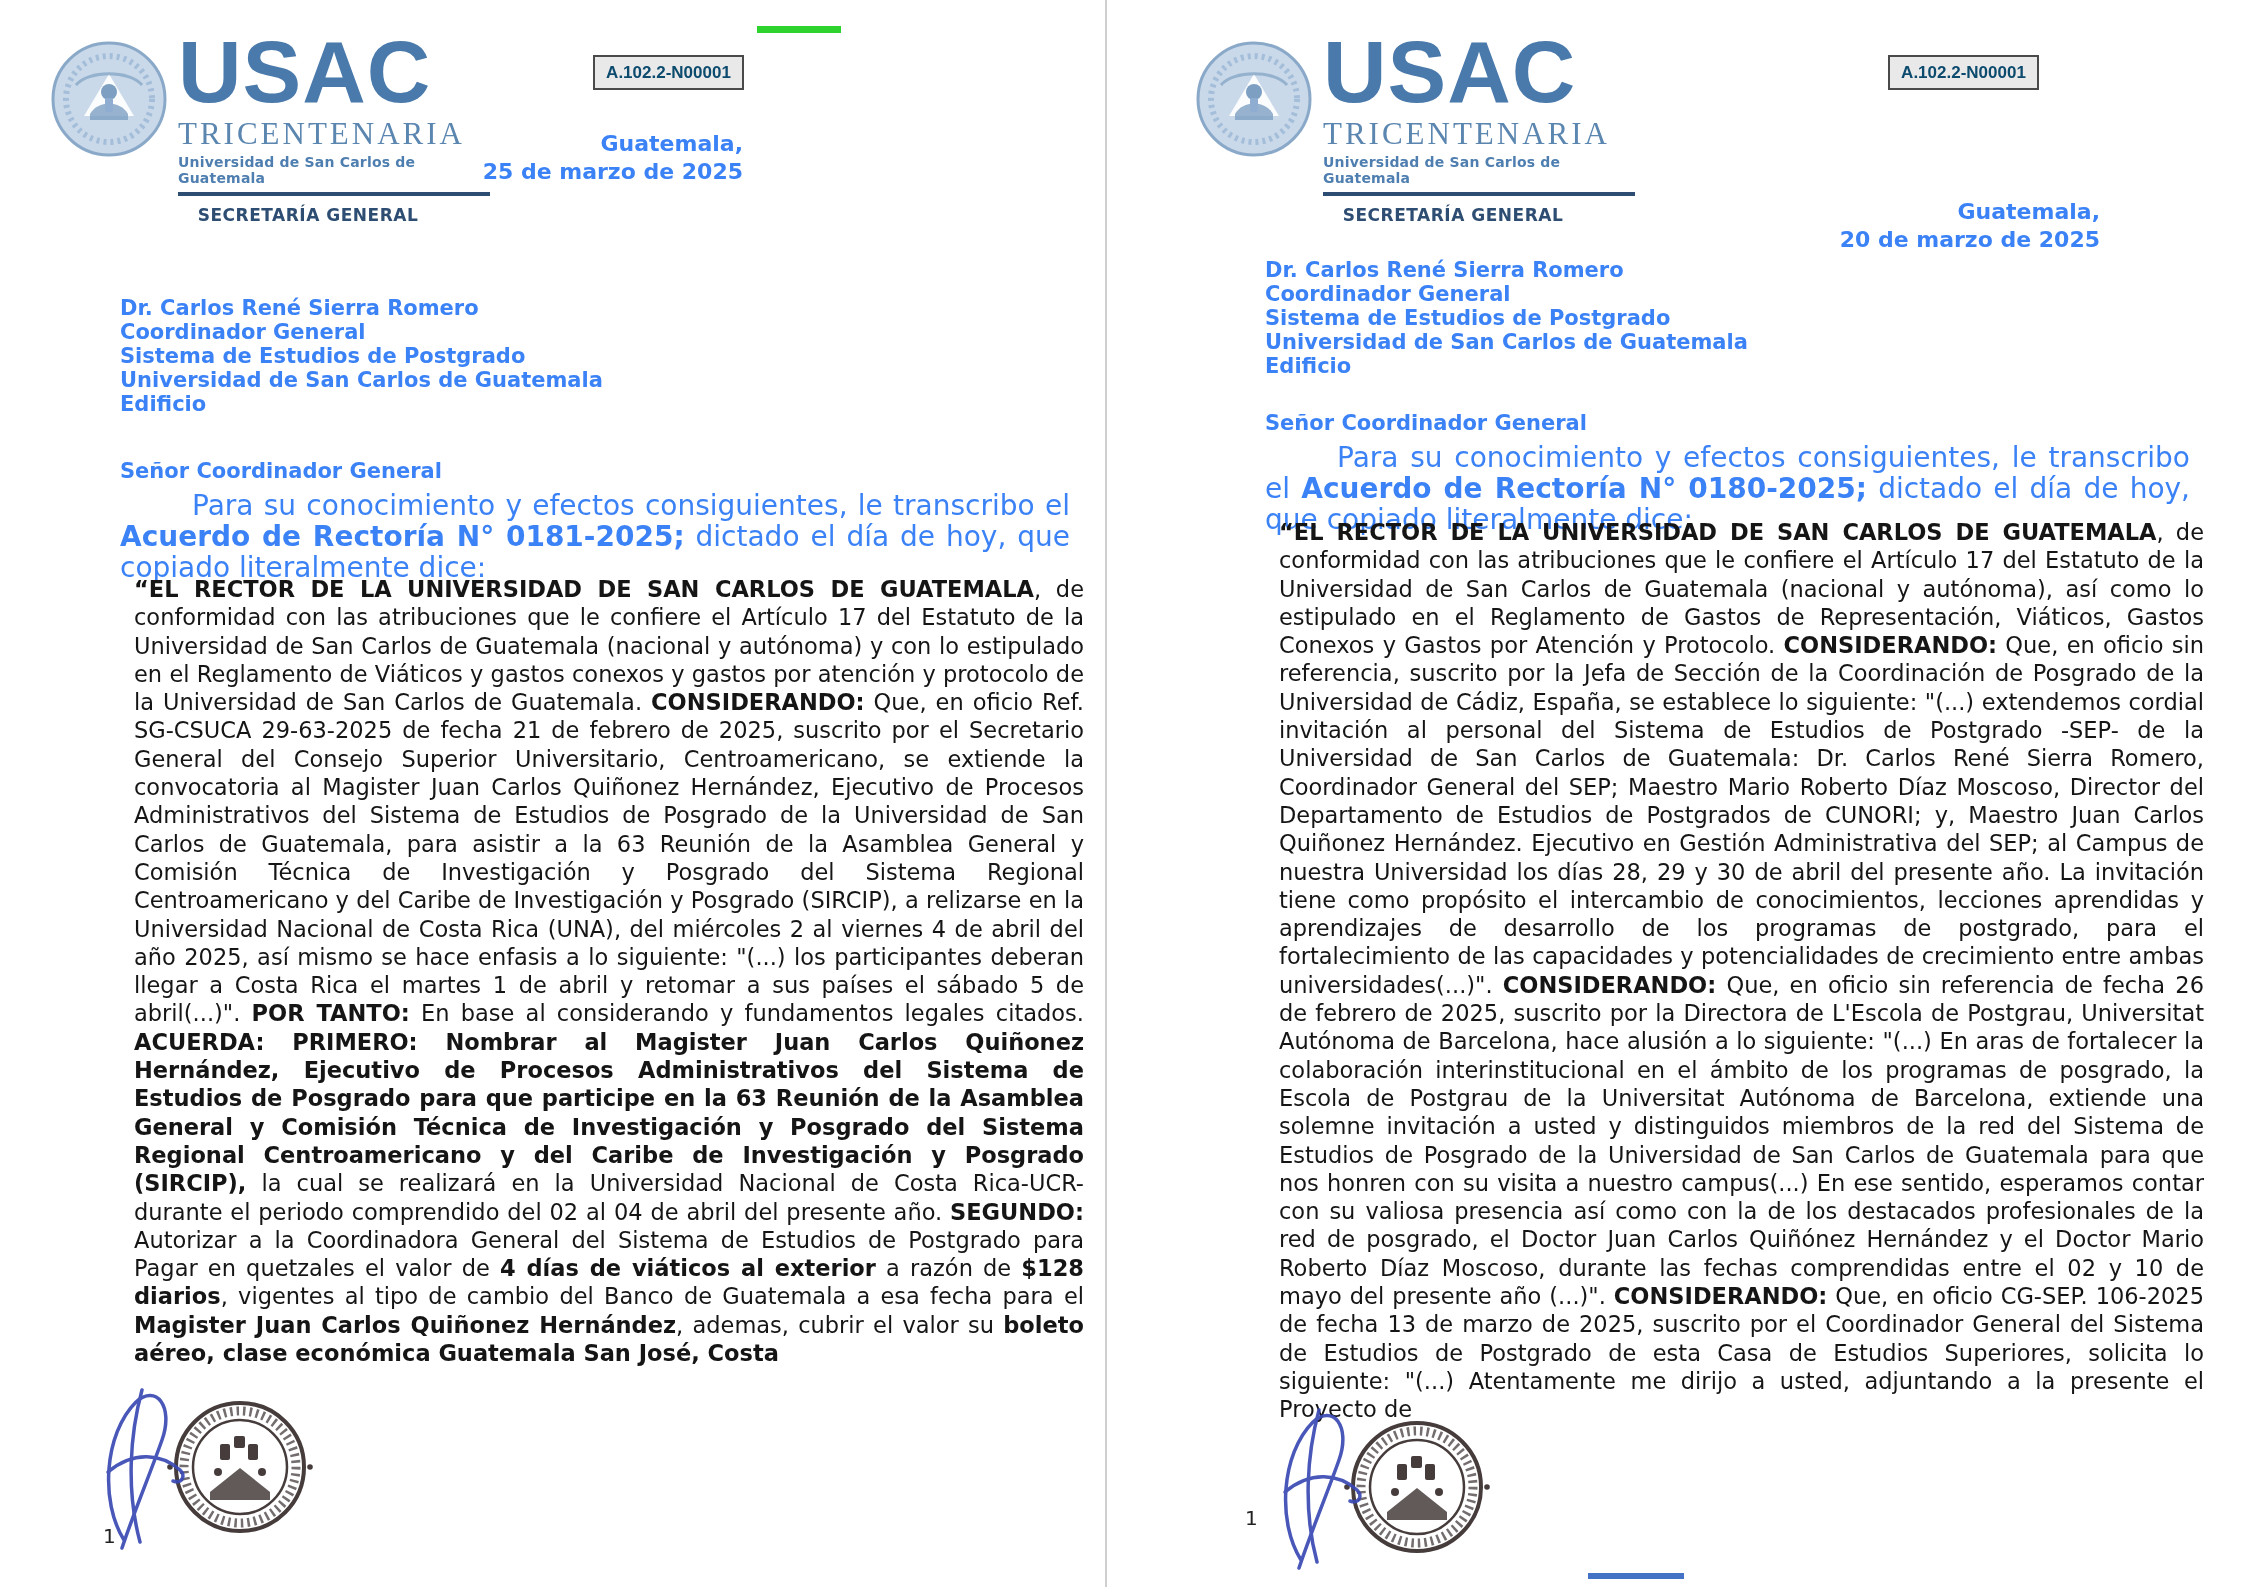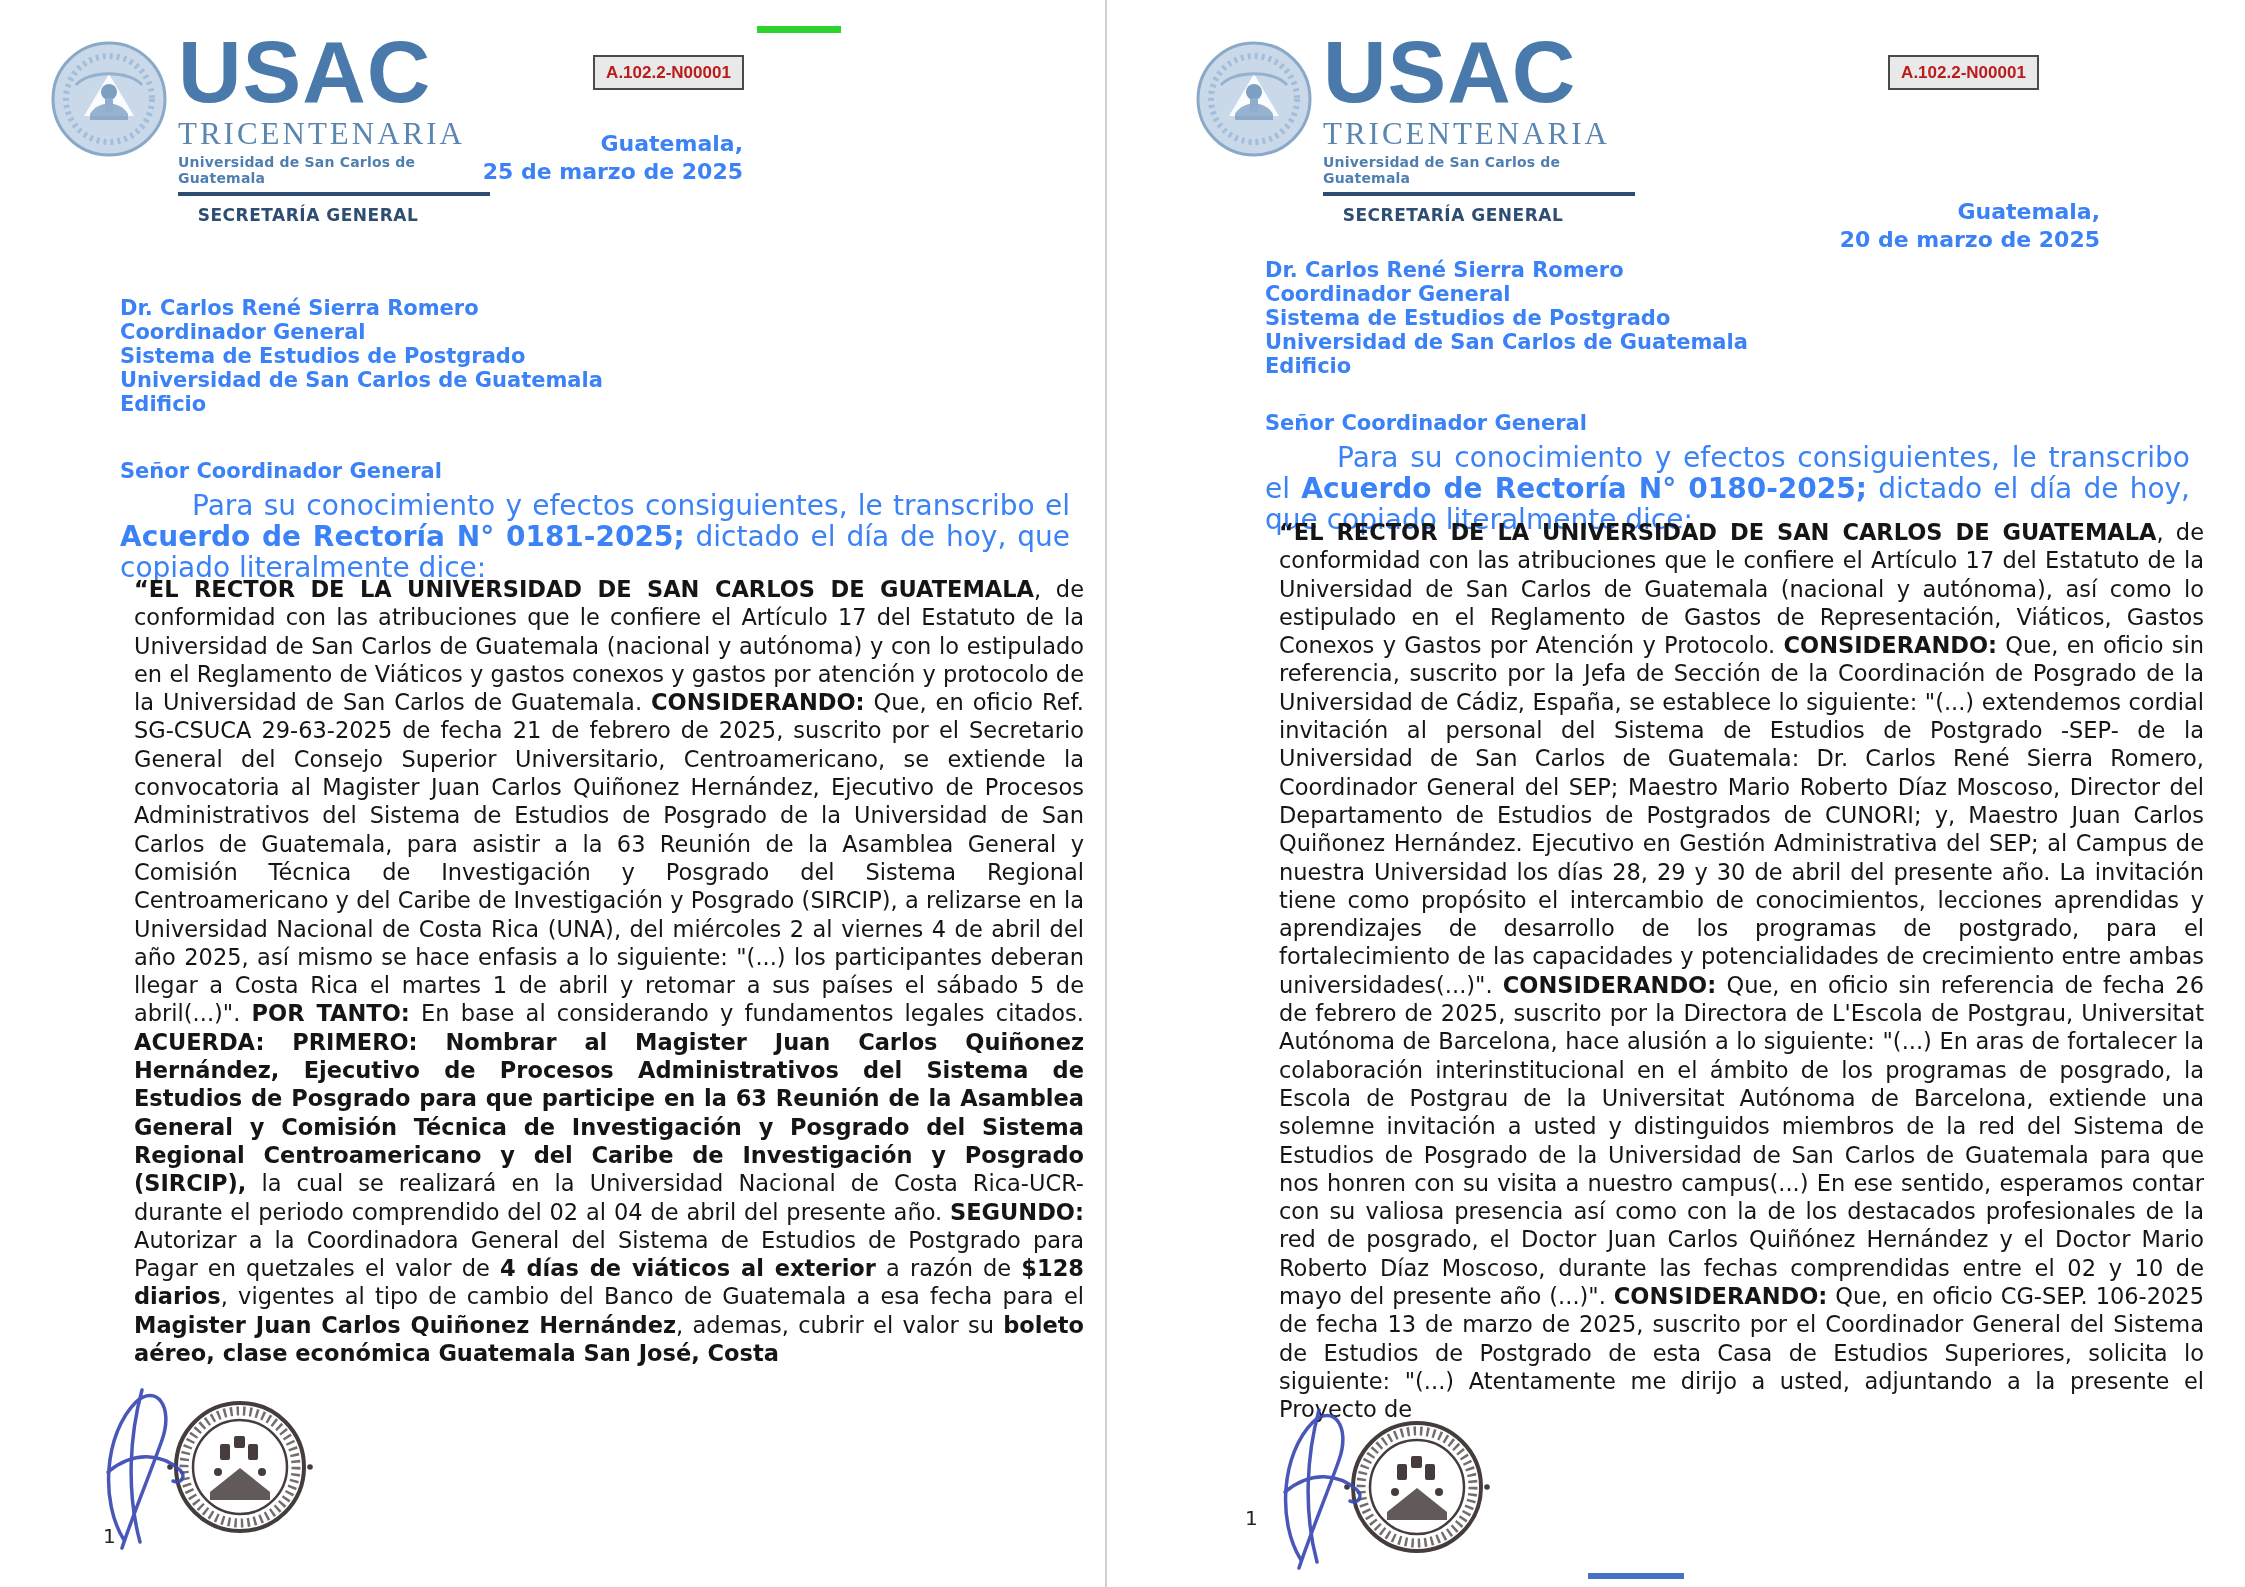--- a/index.html
+++ b/index.html
@@ -23,21 +23,21 @@
   .logo-text{margin-left:10px;width:318px;}
   .logo-usac{font-family:"Liberation Sans",sans-serif;font-weight:800;font-size:88px;line-height:0.82;
              color:#4a7aab;letter-spacing:1px;}
   .logo-tri{font-family:"Liberation Serif",serif;font-size:31px;color:#5b86b0;letter-spacing:3px;margin-top:8px;}
   .logo-small{font-size:14px;font-weight:700;color:#4f7fb0;margin-top:2px;letter-spacing:0.2px;}
   .logo-rule{height:4px;background:#2e4d72;margin-top:6px;width:312px;}
   .logo-dept{font-size:17px;font-weight:700;color:#2e4d72;margin-top:9px;text-align:center;width:260px;letter-spacing:0.5px;}
 
   .ref-box{position:absolute;top:55px;width:147px;height:31px;background:#e9e9e9;border:2px solid #4a4a4a;
            display:flex;align-items:center;justify-content:center;
-           font-family:"Liberation Sans",sans-serif;font-weight:700;font-size:17px;color:#b91c1c;}
+           font-family:"Liberation Sans",sans-serif;font-weight:700;font-size:17px;color:#0c4a6e;}
   .page--left .ref-box{left:593px;}
   .page--right .ref-box{left:743px;}
 
   
   .hand{font-family:"DejaVu Sans",sans-serif;color:#3b82f6;}
 
   .date-block{position:absolute;text-align:right;font-weight:600;font-size:22px;line-height:28px;}
   .page--left .date-block{left:398px;top:130px;width:345px;}
   .page--right .date-block{left:600px;top:198px;width:355px;}
 

